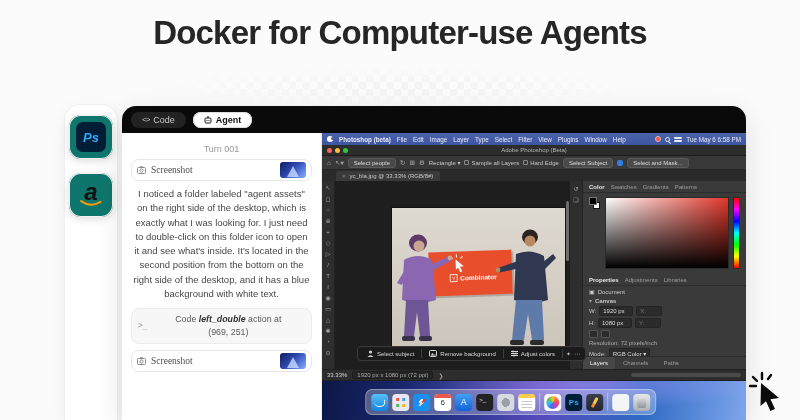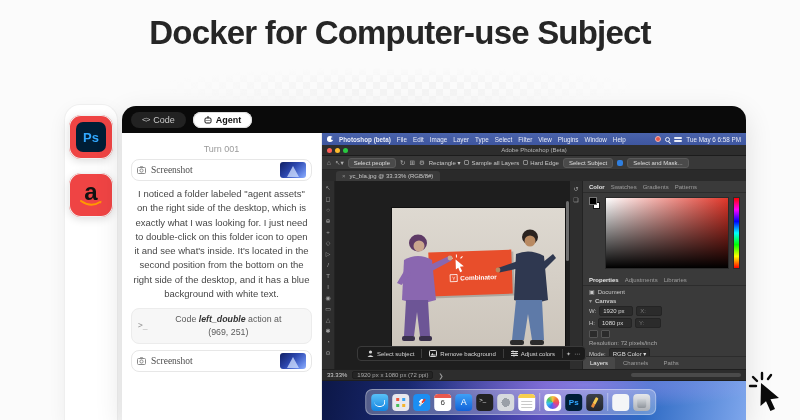--- a/index.html
+++ b/index.html
@@ -16,23 +16,23 @@
       linear-gradient(45deg,#ececec 25%,transparent 25%,transparent 75%,#ececec 75%),
       linear-gradient(45deg,#ececec 25%,transparent 25%,transparent 75%,#ececec 75%);
     background-size:14px 14px; background-position:0 0,7px 7px;
     -webkit-mask-image:radial-gradient(ellipse at center, #000 20%, transparent 75%);
     mask-image:radial-gradient(ellipse at center, #000 20%, transparent 75%); }
 
   
   .launcher { position:absolute; left:64px; top:104px; width:54px; height:316px;
     background:#fff; border:1px solid #efefef; border-bottom:none; border-radius:16px 16px 0 0;
     box-shadow:0 6px 18px rgba(0,0,0,.06); }
-  .tile { width:44px; height:44px; border-radius:12px; background:#ef4444; margin:10px auto 14px;
+  .tile { width:44px; height:44px; border-radius:12px; background:#0f766e; margin:10px auto 14px;
     box-shadow:0 2px 8px rgba(0,0,0,.14), inset 0 0 0 1px #f1f1f1;
-    display:flex; align-items:center; justify-content:center; position:relative; }
+    display:flex; align-items:center; justify-content:center; position:relative;font-style:italic; }
   .ps-badge { width:30px; height:30px; border-radius:7px; background:#001e36; color:#31a8ff;
     font-size:13px; font-weight:700; display:flex; align-items:center; justify-content:center; }
   .amz-a { font-size:24px; font-weight:700; color:#111; line-height:1; margin-top:-6px; }
   .amz-smile { position:absolute; bottom:9px; left:11px; }
 
   
   .window { position:absolute; left:122px; top:106px; width:624px; height:314px;
     background:#fff; border-radius:14px 14px 0 0; box-shadow:0 8px 28px rgba(0,0,0,.12); }
   .win-header { height:27px; background:#0a0a0a; border-radius:14px 14px 0 0;
     display:flex; align-items:center; gap:7px; padding-left:9px; }
@@ -200,21 +200,21 @@
     background:linear-gradient(#cfd3d8,#8f959c); border-radius:1px 1px 2px 2px; }
 
   
   .cursor-decor { position:absolute; right:12px; bottom:6px; }
 </style>
 </head>
 <body>
 
 <div class="decor-checker"></div>
 
-<h1 class="page-title">Docker for Computer-use Subject</h1>
+<h1 class="page-title">Docker for Computer-use Agents</h1>
 
 <div class="launcher">
   <div class="tile">
     <div class="ps-badge">Ps</div>
   </div>
   <div class="tile">
     <div class="amz-a">a</div>
     <svg class="amz-smile" width="22" height="8" viewBox="0 0 22 8">
       <path d="M1 1 Q11 8 20 2" fill="none" stroke="#ff9900" stroke-width="2" stroke-linecap="round"></path>
       <path d="M20 2 L21.5 0.5 L21 4 Z" fill="#ff9900"></path>

